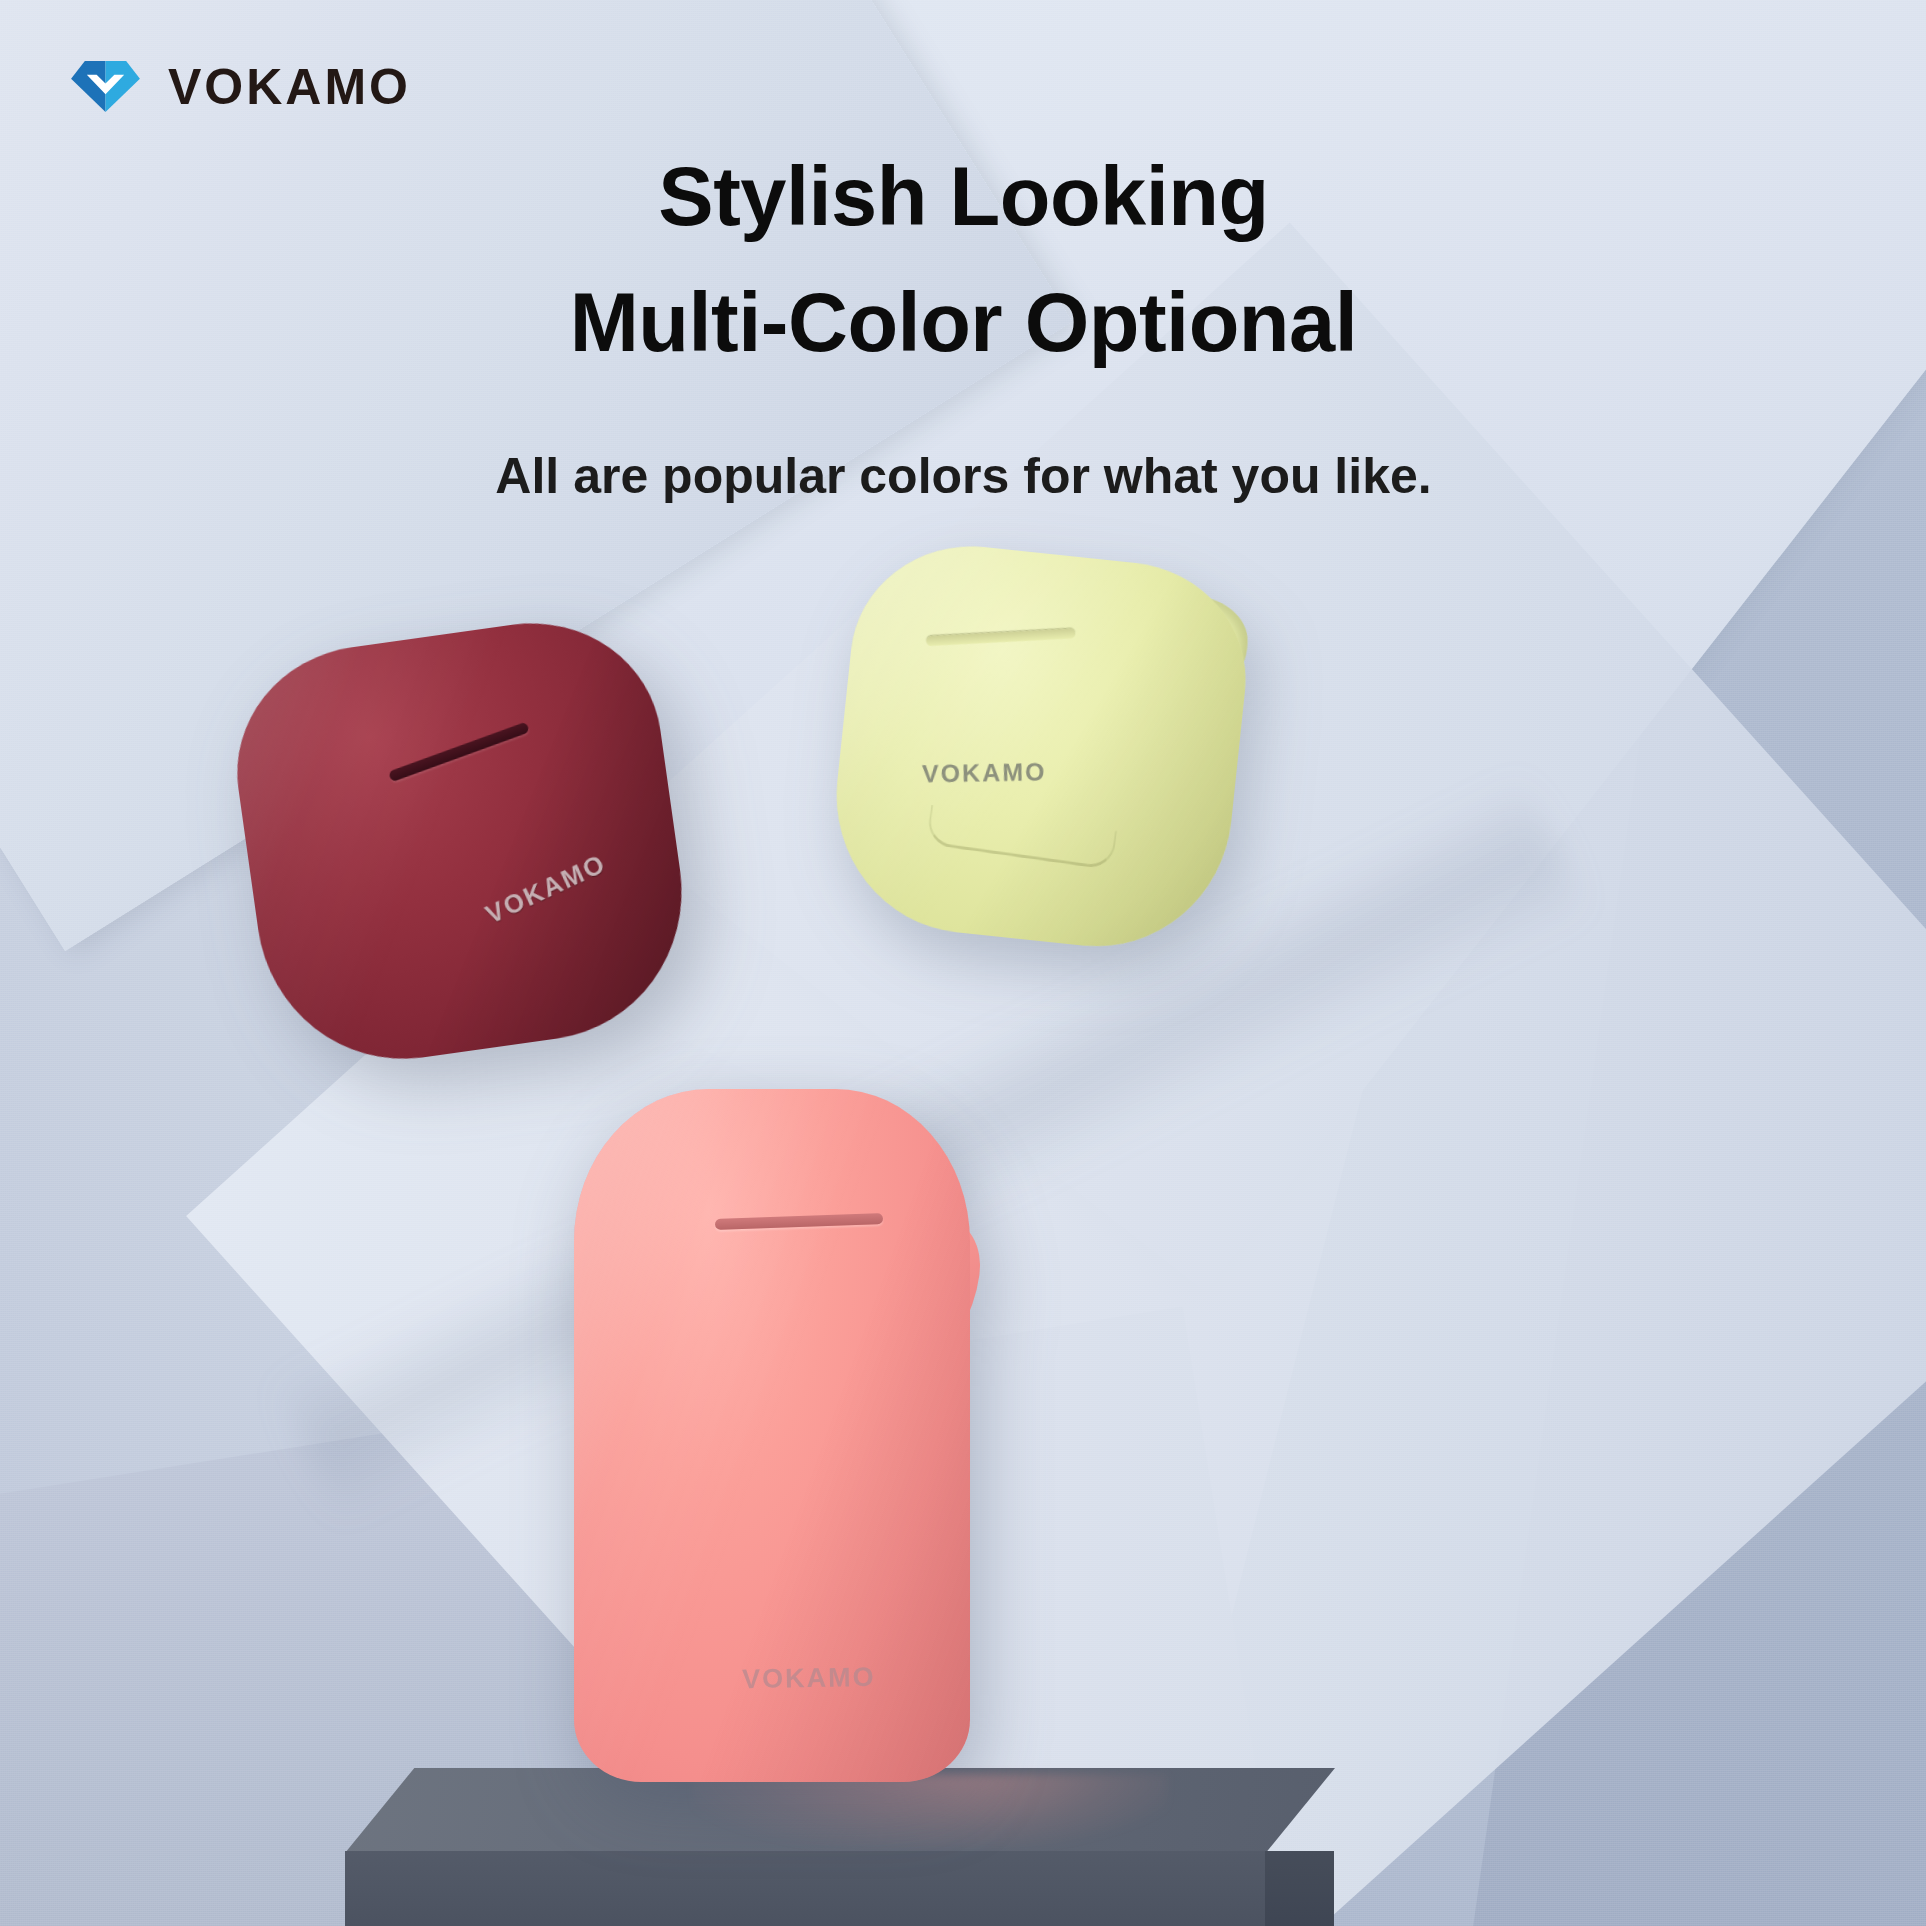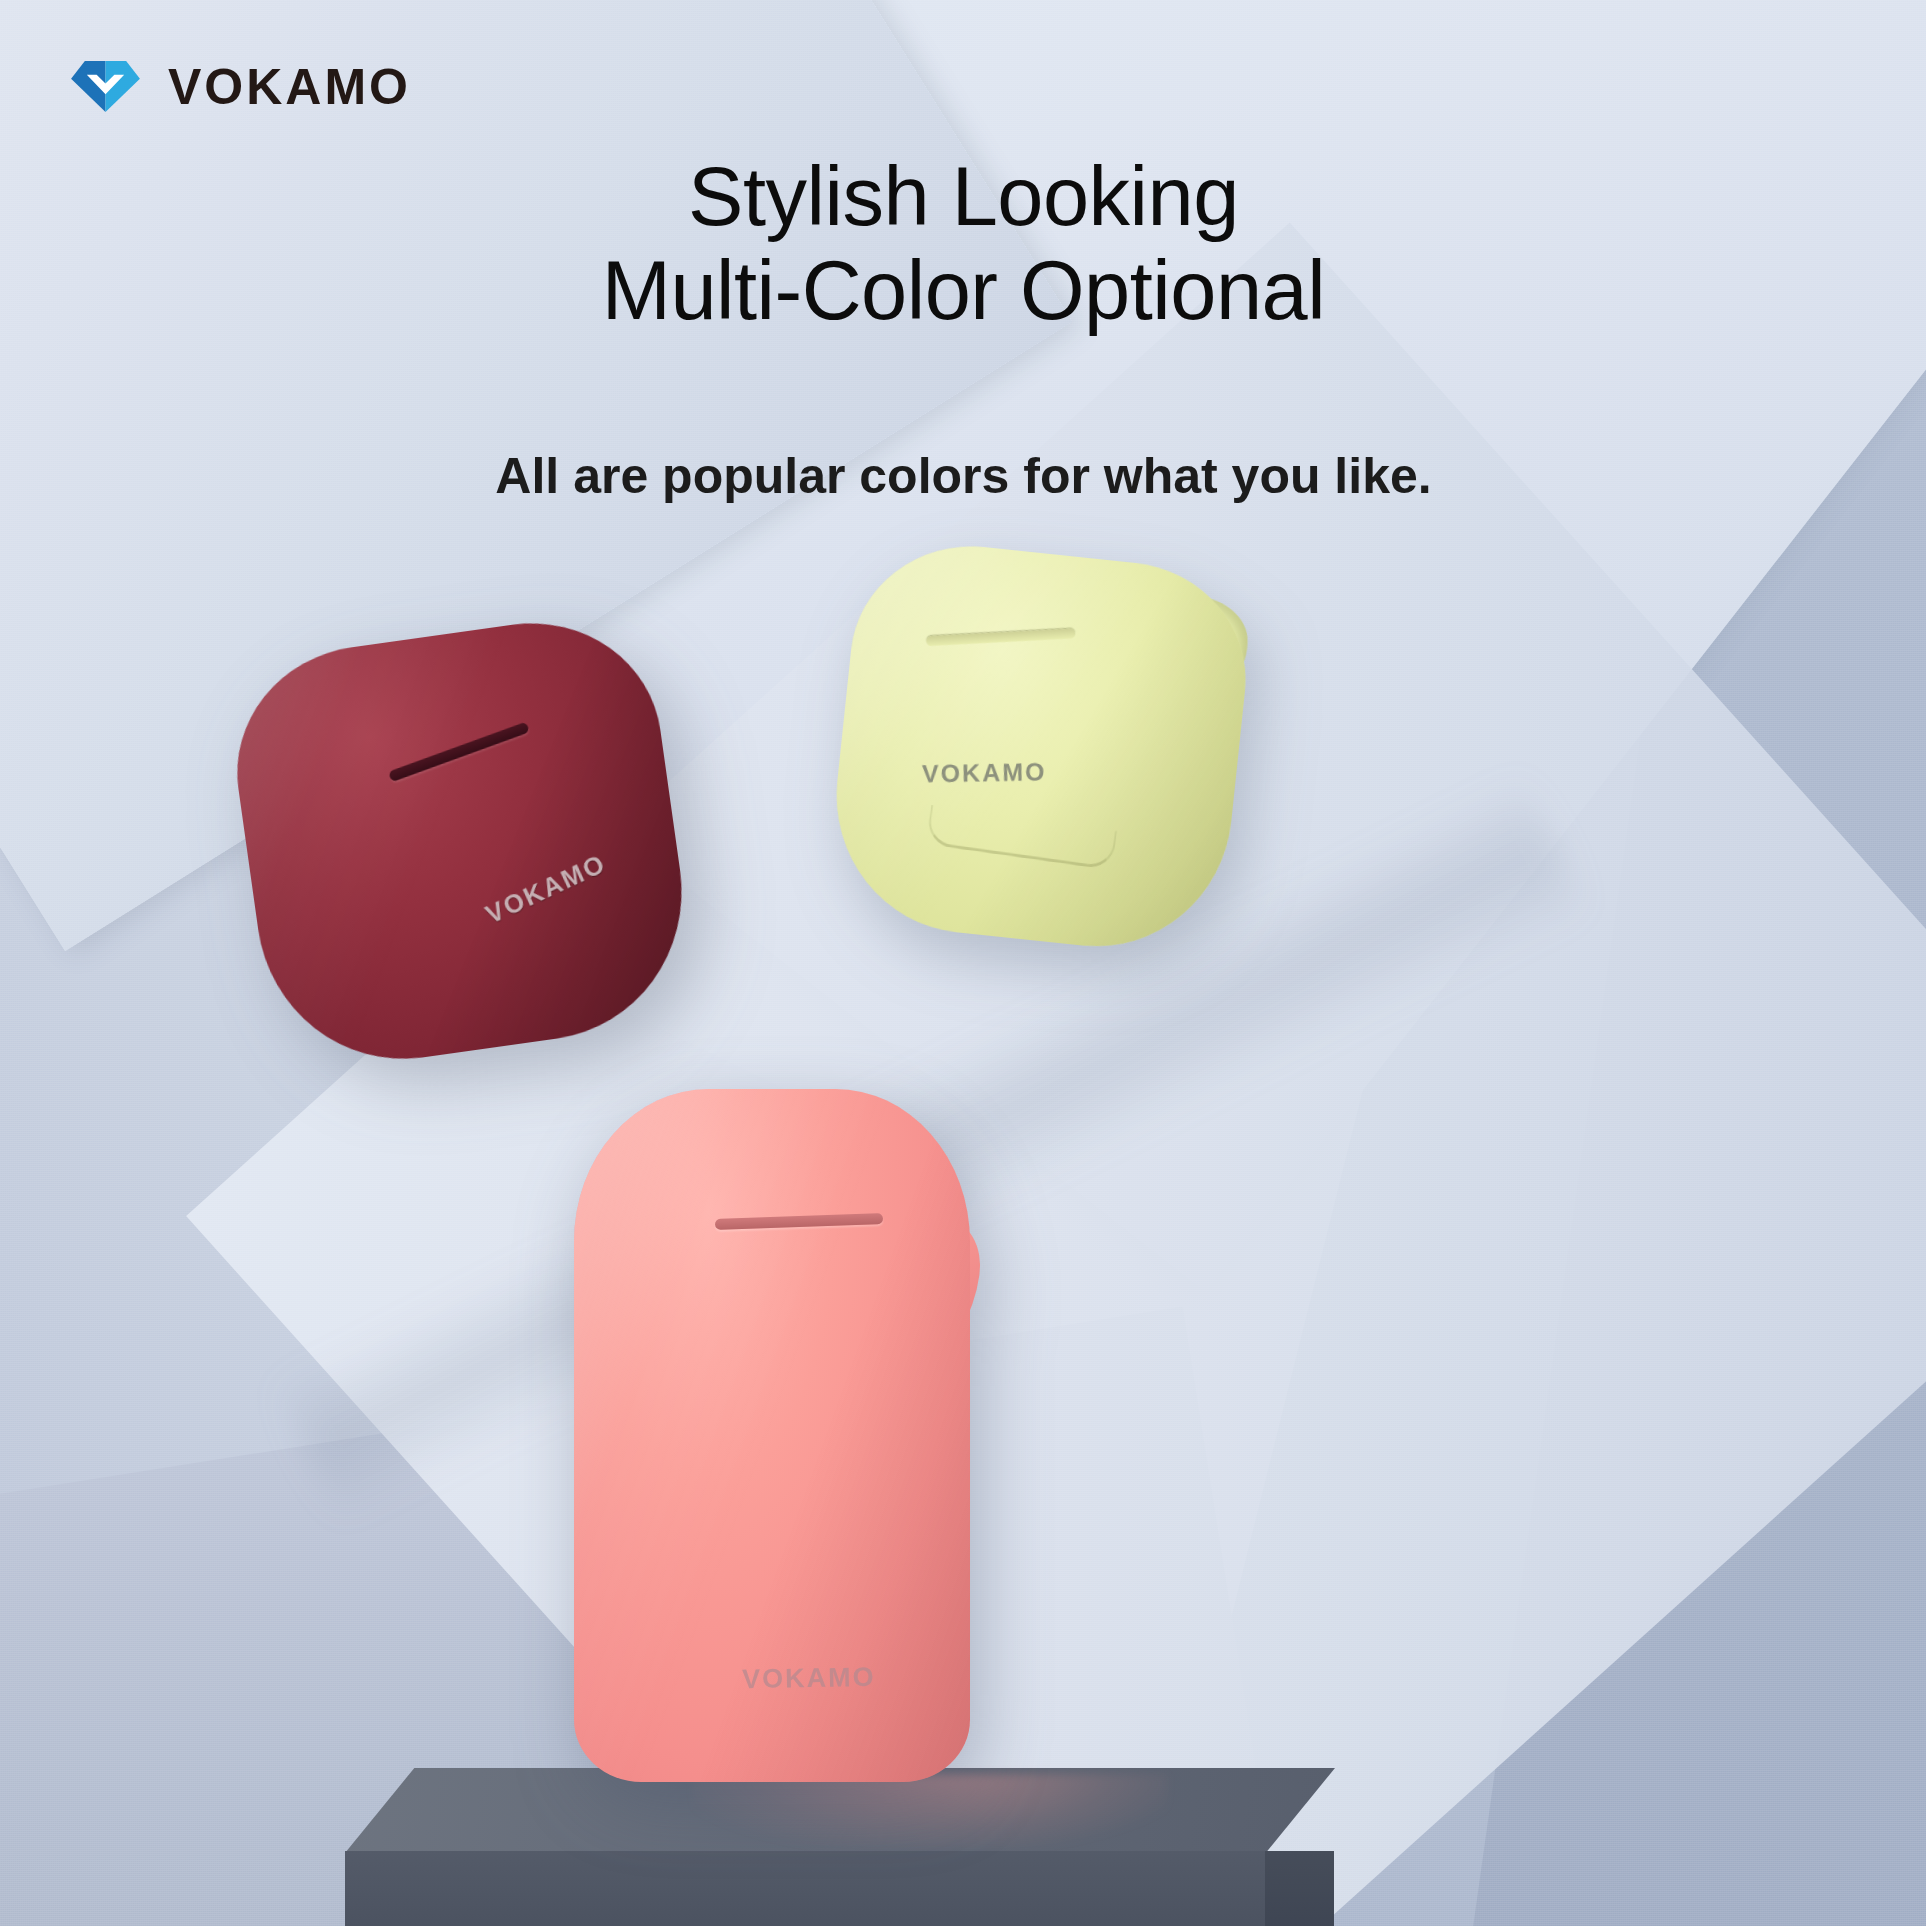--- a/index.html
+++ b/index.html
@@ -97,24 +97,24 @@
   .logo-word {
     font-size:50px; font-weight:bold;
     letter-spacing:3px; color:#231815;
   }
 
   
   .headline {
     position:absolute; left:0; right:0; top:150px;
     text-align:center;
     font-size:83px; line-height:1.13;
-    font-weight:normal; color:#0c0c0c;
+    font-weight:bold; color:#0c0c0c;
     letter-spacing:-0.5px;
   }
-  .headline .l2 { display:block; }
+  .headline .l2 { display:block;margin-top:32px; }
   .subtitle {
     position:absolute; left:0; right:0; top:447px;
     text-align:center;
     font-size:50px; color:#1c1c1c; font-weight:bold;
     letter-spacing:0px;
   }
 
   
   .pedestal-wrap { position:absolute; left:0; top:1768px; width:1927px; height:158px; }
   .ped-top {

